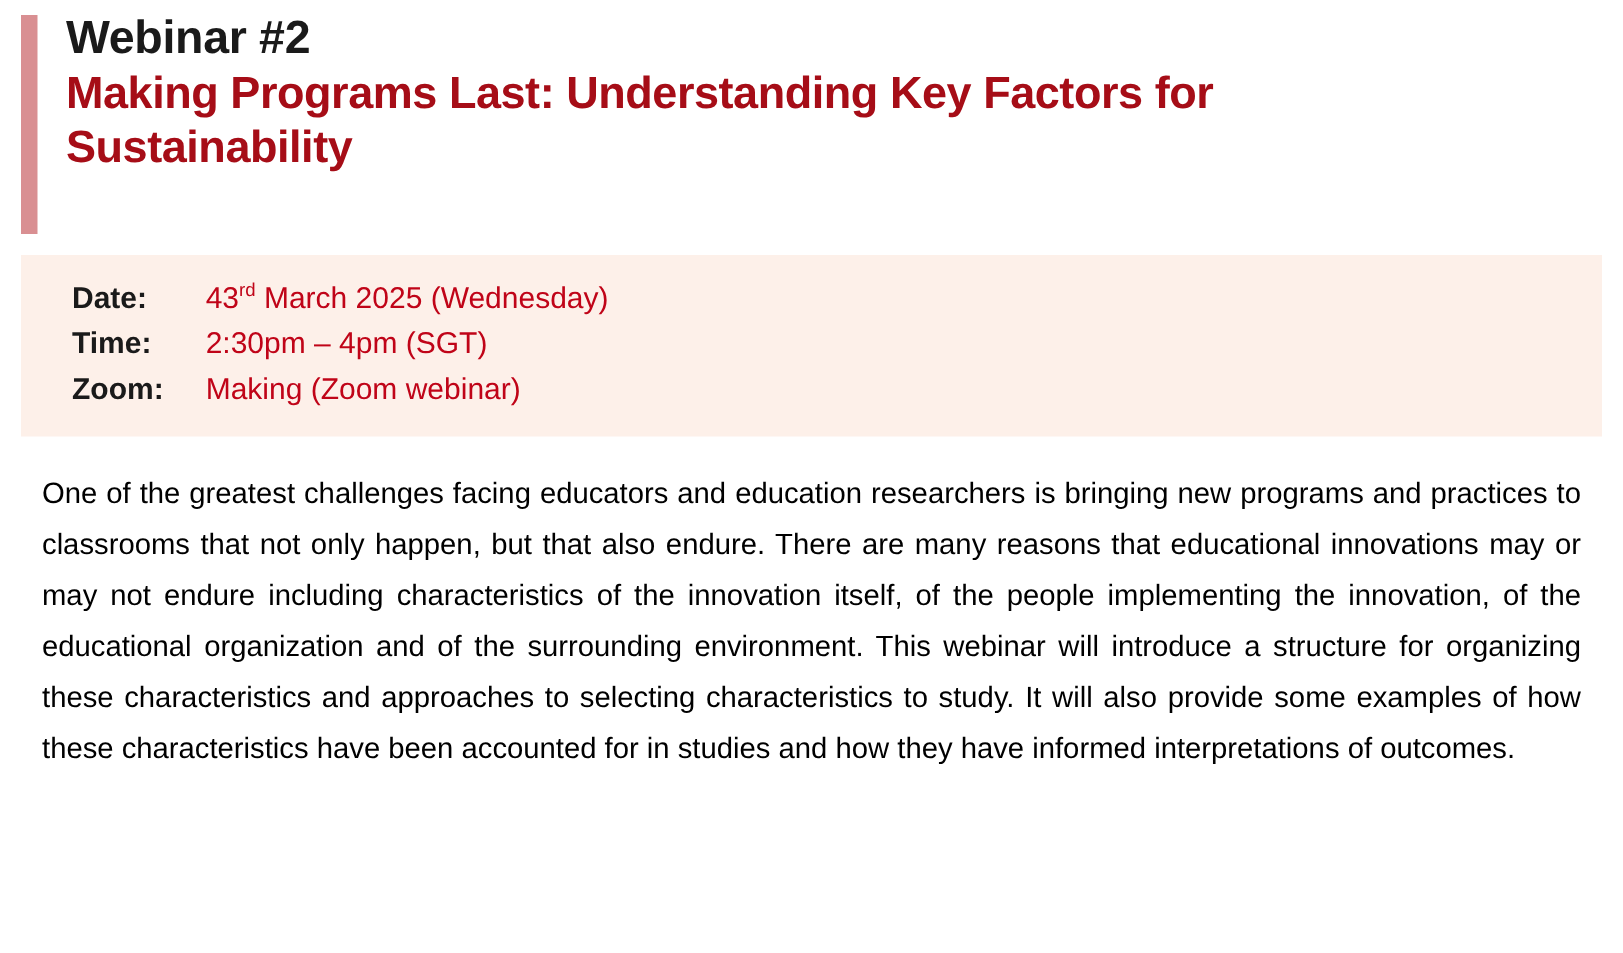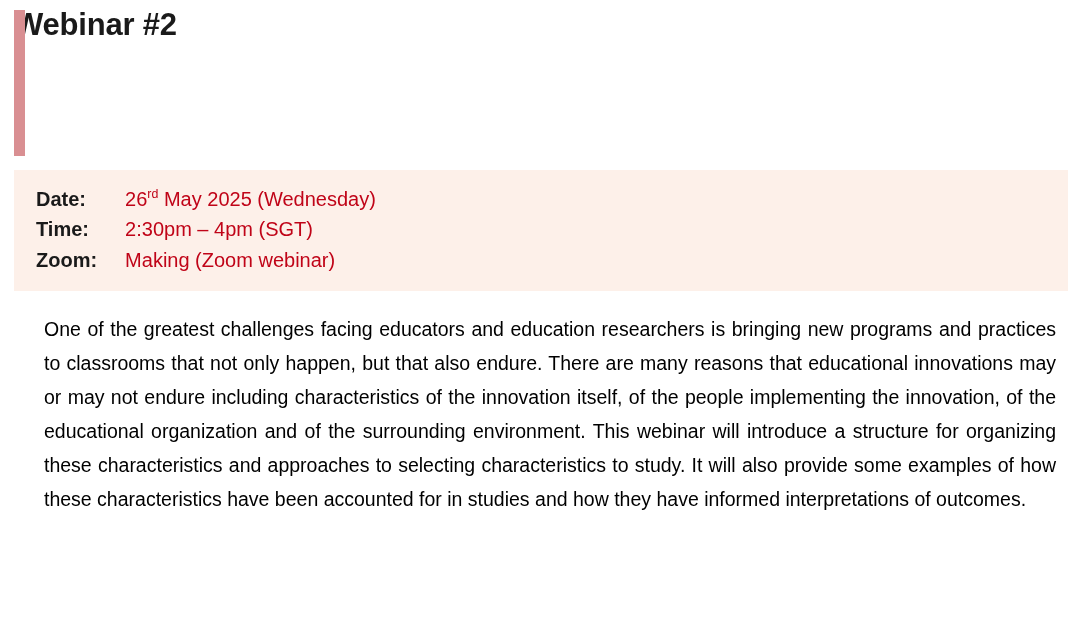--- a/index.html
+++ b/index.html
@@ -19,20 +19,21 @@
     position: relative;
     width: 1082px;
     height: 635px;
     box-sizing: border-box;
   }
 
   
   .title-block {
     position: relative;
     margin: 8px 0 0 14px;
+    padding-left: 30px;
     min-height: 140px;
   }
   .title-bar {
     position: absolute;
     left: 0;
     top: 2px;
     width: 11px;
     height: 146px;
     background: #d98f92;
   }
@@ -50,21 +51,21 @@
     line-height: 1.22;
     letter-spacing: -0.3px;
     margin-top: 2px;
     max-width: 880px;
   }
 
   
   .details-panel {
     margin: 22px 14px 0 14px;
     background: #fdf0e9;
-    padding: 14px 0 16px 0;
+    padding: 14px 0 16px 12px;
   }
   .details-table {
     border-collapse: collapse;
     margin-left: 22px;
   }
   .details-table td {
     padding: 1px 0;
     vertical-align: top;
     font-size: 20px;
     line-height: 1.42;
@@ -80,45 +81,46 @@
     white-space: nowrap;
   }
   .details-value sup {
     font-size: 0.62em;
     vertical-align: super;
     line-height: 0;
   }
 
   
   .body-text {
-    margin: 22px 26px 0 44px;
+    margin: 22px 26px 0 28px;
     font-size: 19.5px;
     line-height: 1.74;
     color: #000000;
     text-align: justify;
     text-justify: inter-word;
     max-width: 1026px;
   }
 </style>
 </head>
 <body>
 
 <div class="page">
 
   <div class="title-block">
     <div class="title-bar"></div>
     <div class="webinar-label">Webinar #2</div>
+    <div class="webinar-title">Making Programs Last: Understanding Key Factors for Sustainability</div>
   </div>
 
   <div class="details-panel">
     <table class="details-table">
       <tbody>
         <tr>
           <td class="details-label">Date:</td>
-          <td class="details-value"><span>26</span><sup>rd</sup><span> May 2025 (Wednesday)</span></td>
+          <td class="details-value"><span>43</span><sup>rd</sup><span> March 2025 (Wednesday)</span></td>
         </tr>
         <tr>
           <td class="details-label">Time:</td>
           <td class="details-value">2:30pm – 4pm (SGT)</td>
         </tr>
         <tr>
           <td class="details-label">Zoom:</td>
           <td class="details-value">Making (Zoom webinar)</td>
         </tr>
       </tbody>

